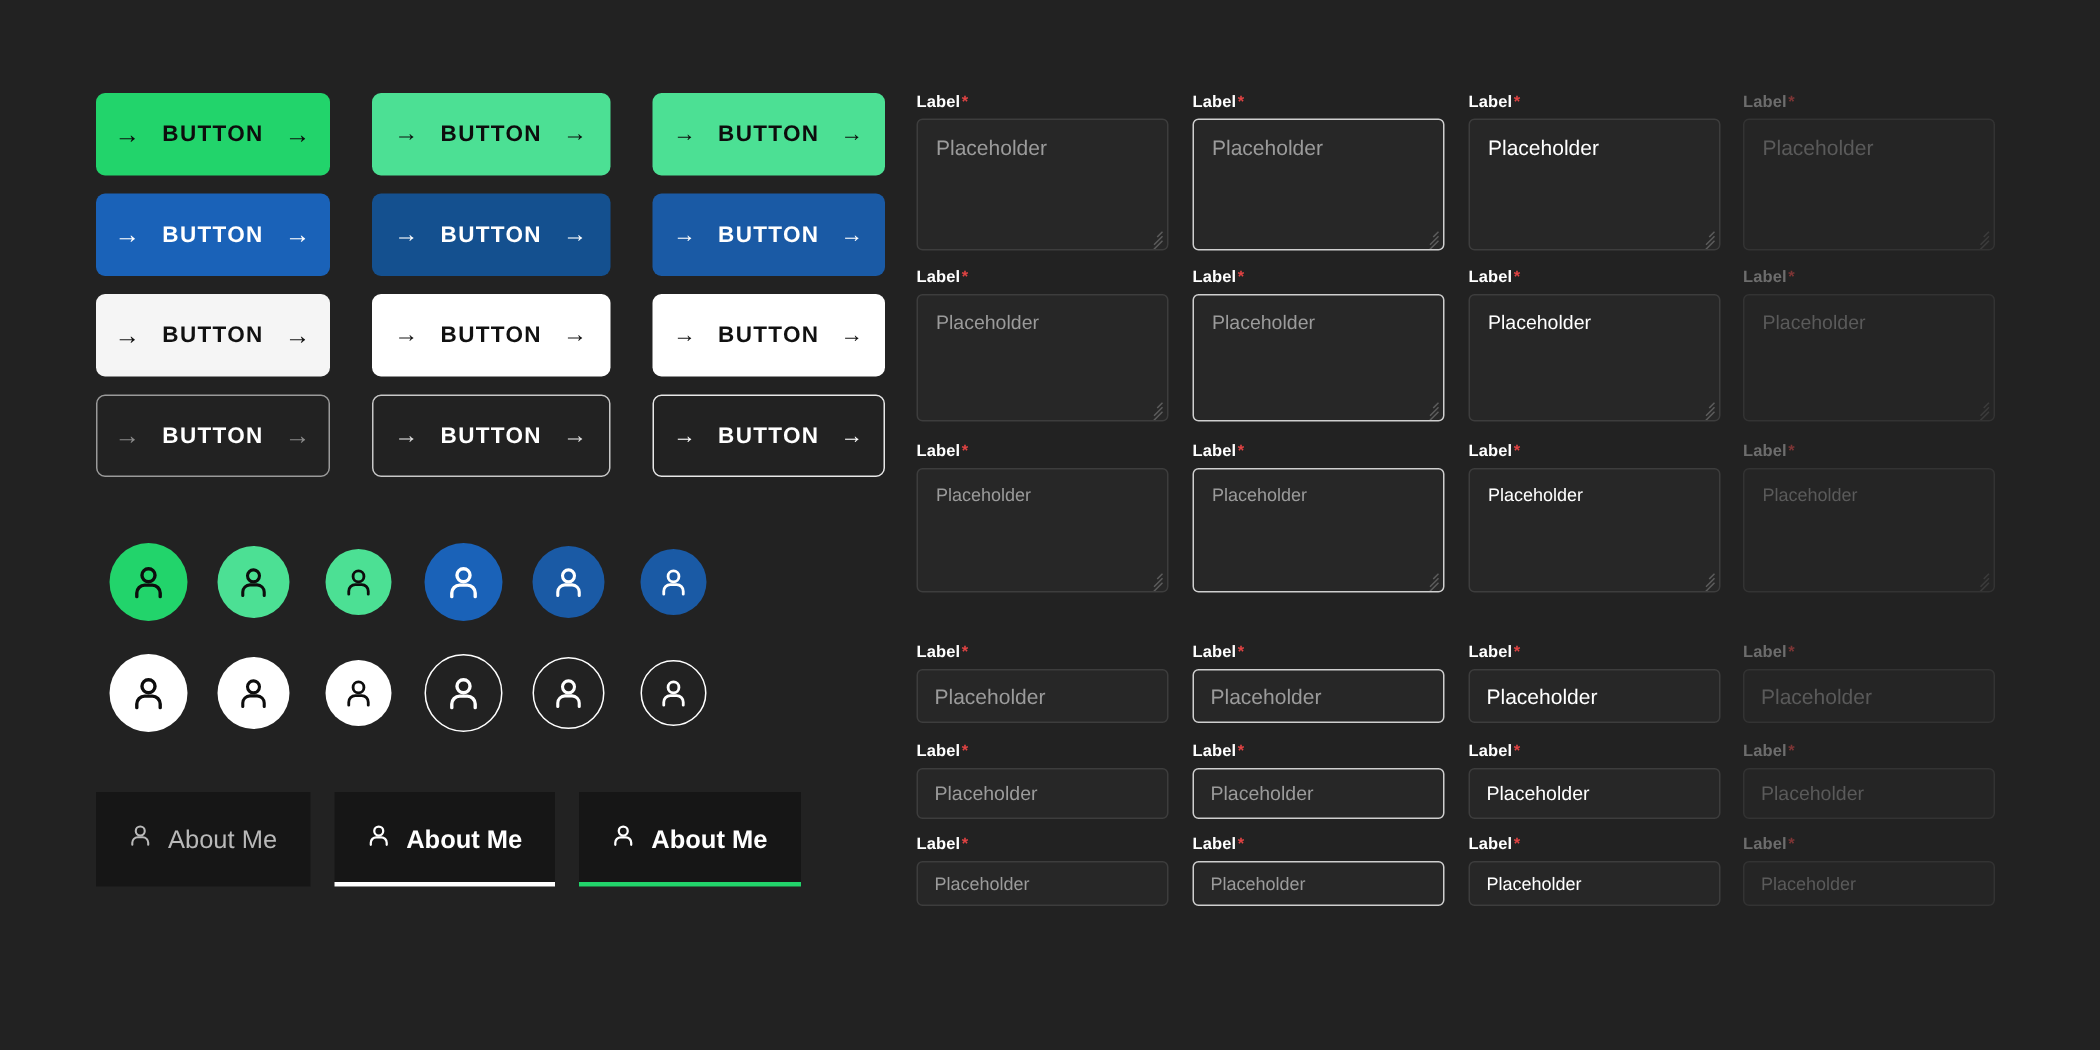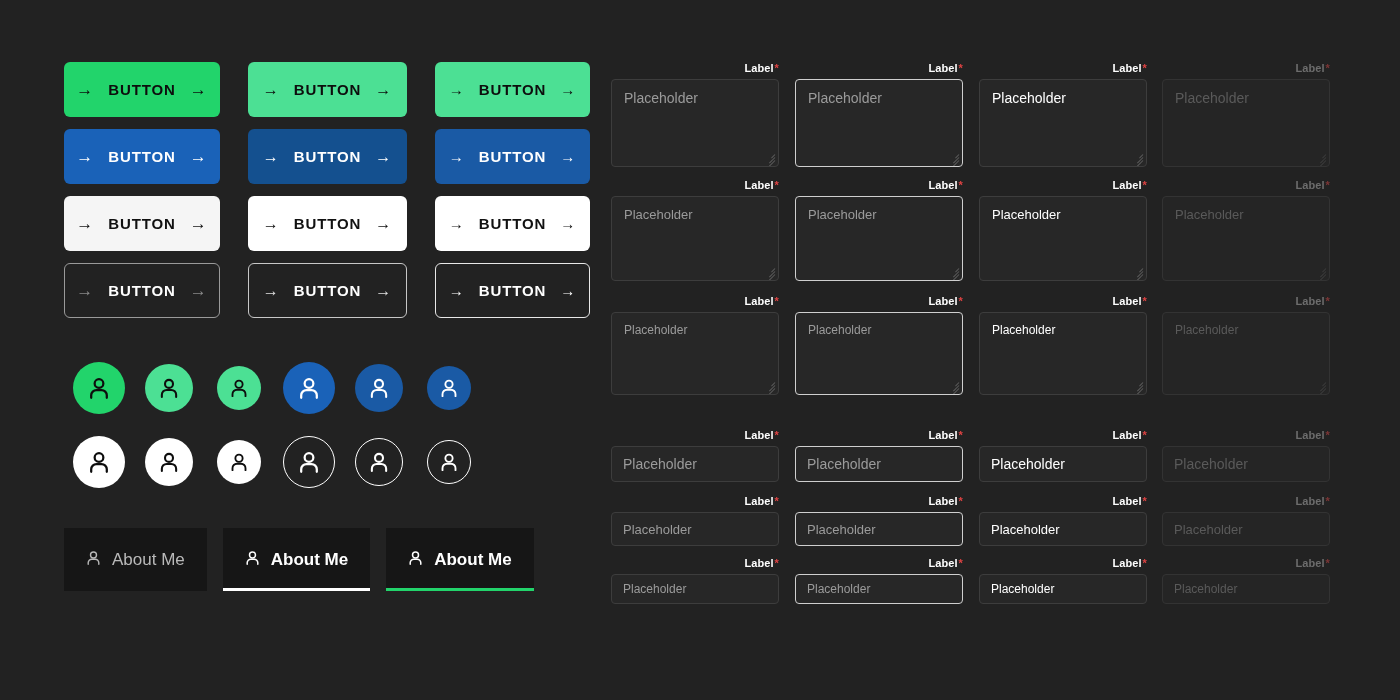--- a/index.html
+++ b/index.html
@@ -74,21 +74,21 @@
   .tab-active-white .tab-label { color: #ffffff; font-weight: bold; }
   .tab-active-white svg { stroke: #ffffff; }
   .tab-active-green .tab-label { color: #ffffff; font-weight: bold; }
   .tab-active-green svg { stroke: #ffffff; }
   .tab-underline { position: absolute; left: 0; right: 0; bottom: 0; height: 3px; }
   .ul-white { background: #ffffff; }
   .ul-green { background: #22d46b; }
 
   
   .forms { position: absolute; left: 611px; top: 62px; }
-  .field { margin-bottom: 0; text-align: right; }
+  .field { margin-bottom: 0; }
   .field-label {
     font-size: 11px; font-weight: bold; color: #ffffff;
     margin-bottom: 5px; letter-spacing: 0.1px;
   }
   .field-label.dim { color: #6d6d6d; }
   .req { color: #e04343; font-size: 11px; margin-left: 1px; }
   .req.dim { color: #7d3535; }
   .box {
     background: #272727;
     border: 1px solid #3d3d3d;

